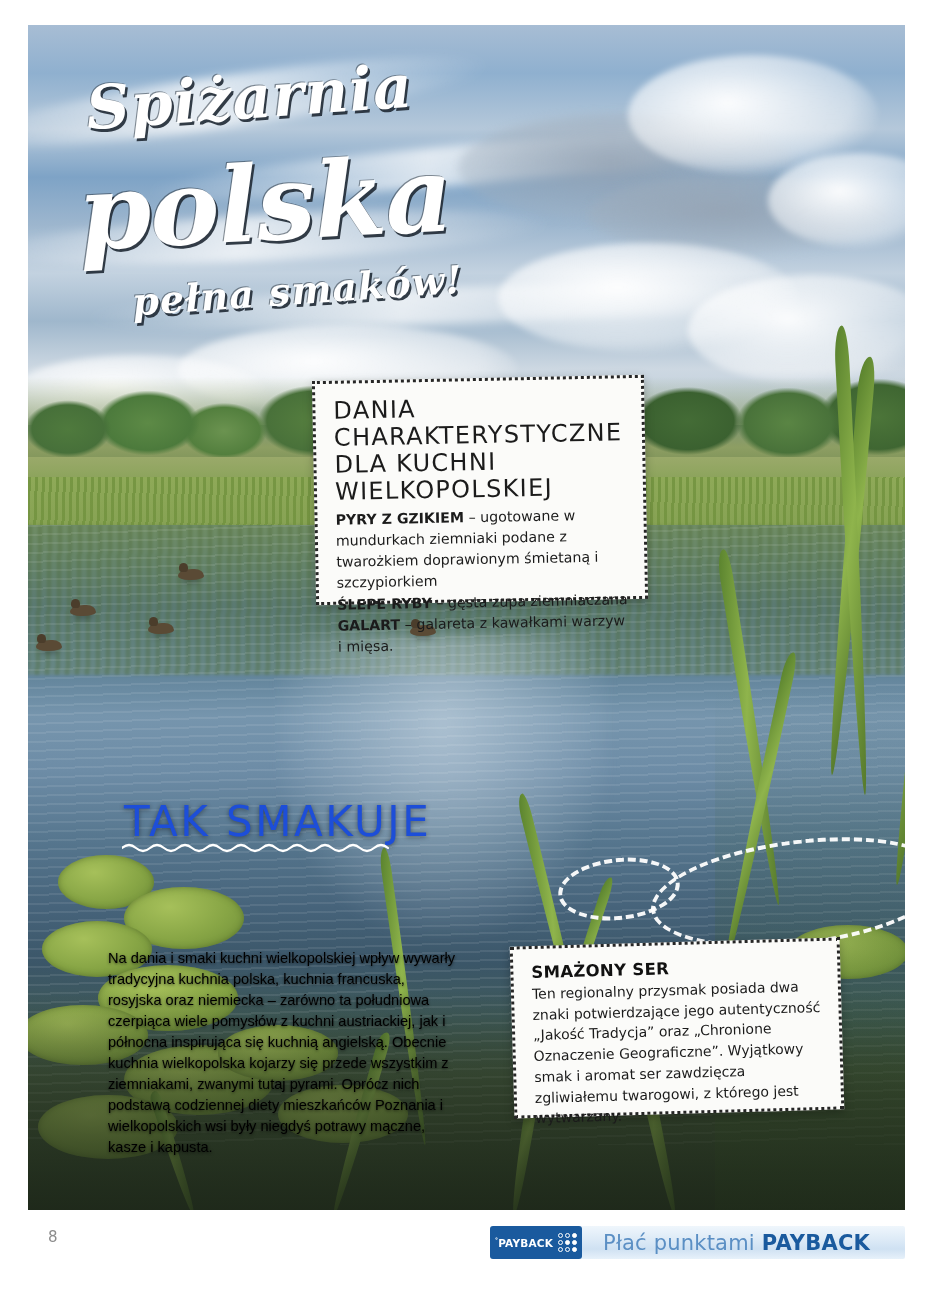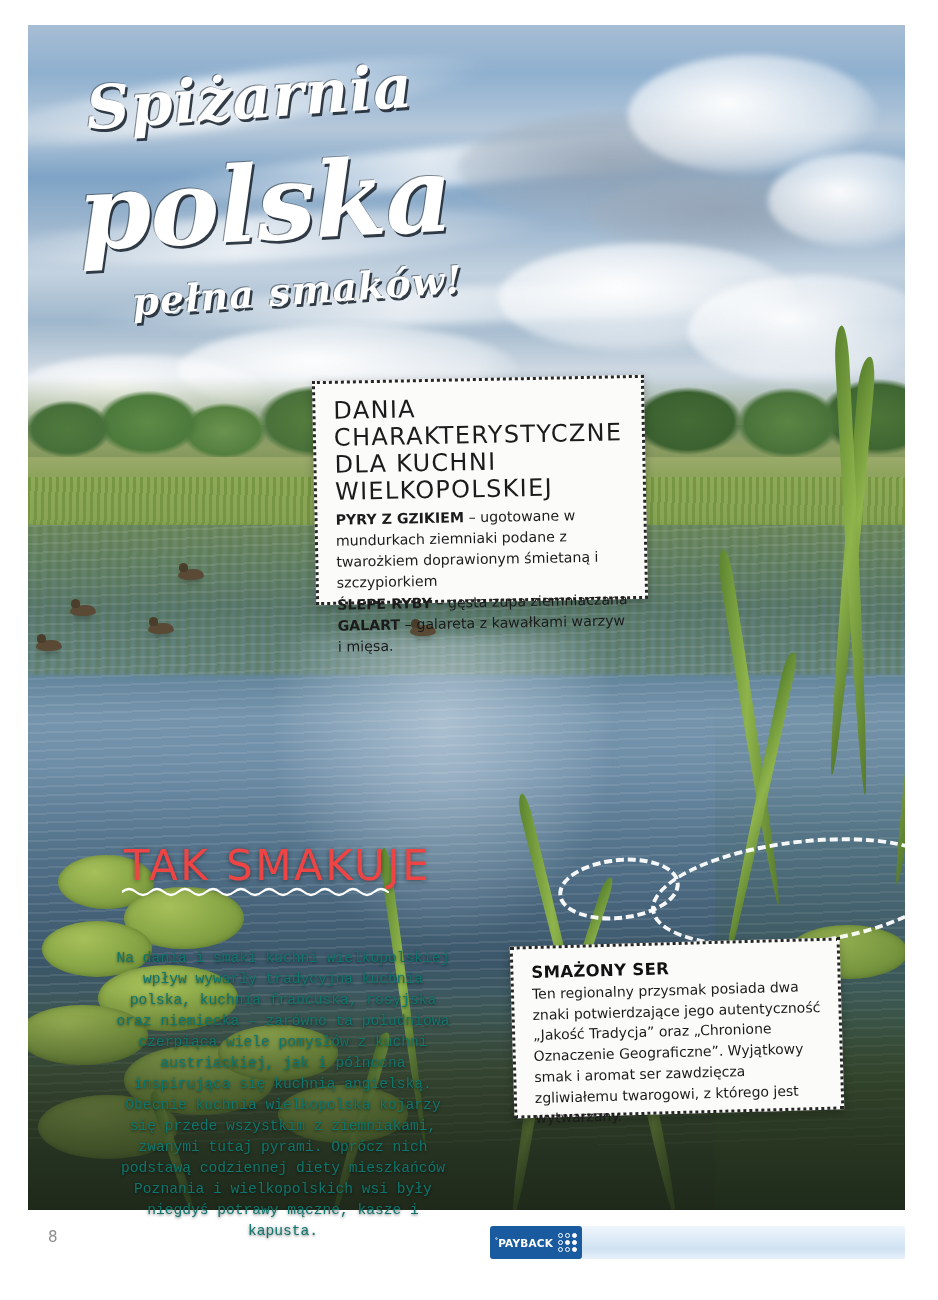--- a/index.html
+++ b/index.html
@@ -141,36 +141,34 @@
     text-shadow: 2px 3px 0 rgba(35,45,55,.92), -1px -1px 0 rgba(35,45,55,.5);
     white-space: nowrap;
   }
   .logo-1 { left: 26px; top: 0;   font-size: 60px; letter-spacing: 1px; transform: rotate(-4deg); }
   .logo-2 { left: 18px; top: 80px; font-size: 104px; letter-spacing: -1px; transform: rotate(-3deg); }
   .logo-3 { left: 72px; top: 206px; font-size: 38px; letter-spacing: 1px; transform: rotate(-4deg); }
 
   
   .sect { position: absolute; left: 112px; top: 800px; width: 420px; }
   .sect h2 {
-    color: #ef4444; font-family: "DejaVu Sans", sans-serif; font-weight: 400;
+    color: #1d4ed8; font-family: "DejaVu Sans", sans-serif; font-weight: 400;
     font-size: 42px; line-height: 1.06; letter-spacing: 2.5px;
     text-shadow: 0 1px 5px rgba(0,0,0,.45);
-    margin-top: 44px;
   }
   .sect h2 .l1 { display: block; padding-left: 12px; }
   .sect h2 .l2 { display: block; }
   .wavy { display:block; height: 12px; margin: -4px 0 -4px 10px; width: 270px; }
 
   
   .bodytext {
     position: absolute; left: 108px; top: 948px; width: 350px;
-    color: #0f766e; font-family: Liberation Mono, monospace;
+    color: #000000; font-family: Liberation Sans, sans-serif;
     font-size: 14.6px; line-height: 1.44;
     text-shadow: 0 1px 3px rgba(0,0,0,.6);
-    text-align: center;
   }
 
   
   .card {
     position: absolute; background: #fbfbf9;
     border: 3px dotted #262626;
     box-shadow: 0 3px 10px rgba(0,0,0,.25);
   }
   #card-dishes {
     left: 314px; top: 378px; width: 332px; height: 224px;
@@ -358,15 +356,18 @@
           <i></i>
           <i class="f"></i>
         <i></i>
           <i class="f"></i>
           <i class="f"></i>
         <i></i>
           <i></i>
           <i class="f"></i>
       </div>
     </div>
+    <div class="payback-text">
+      <span>Płać punktami </span><b>PAYBACK</b>
+    </div>
   </div>
 
 </div>
 
 </body></html>

